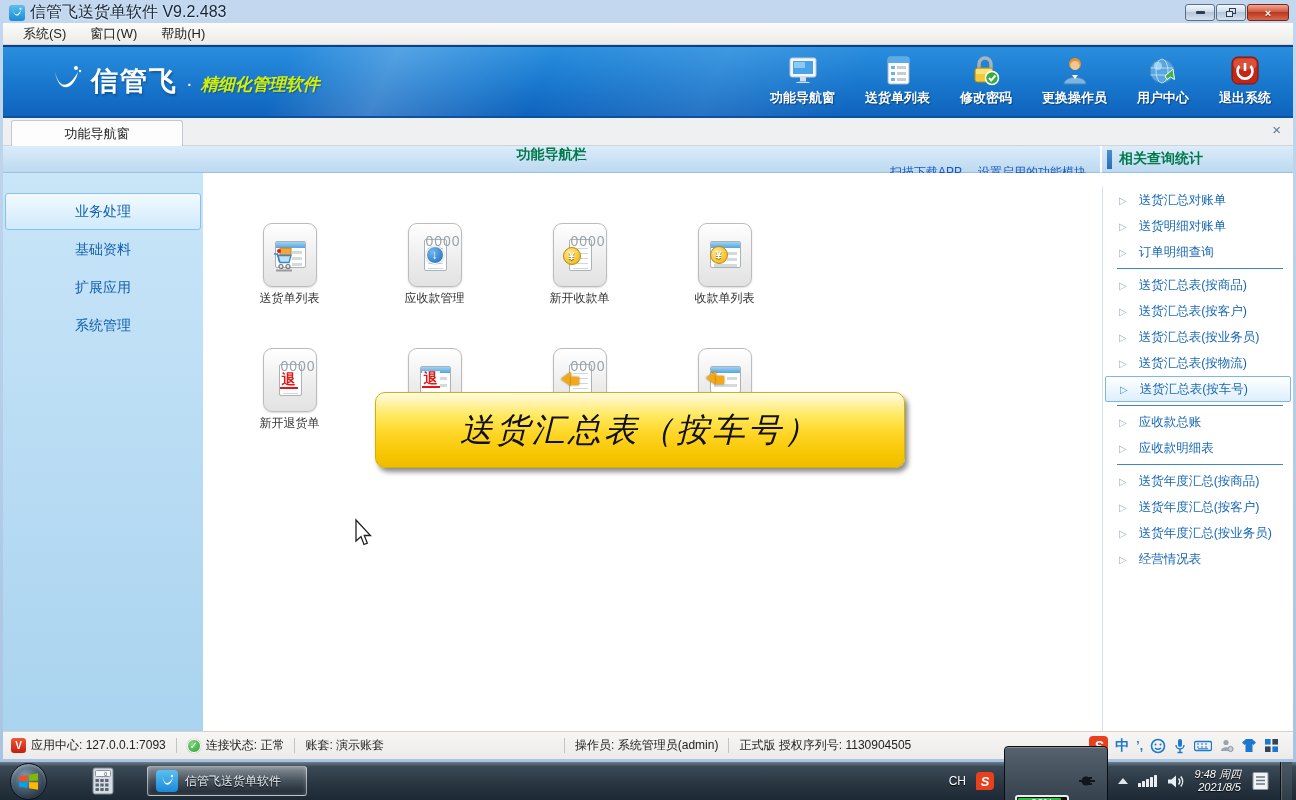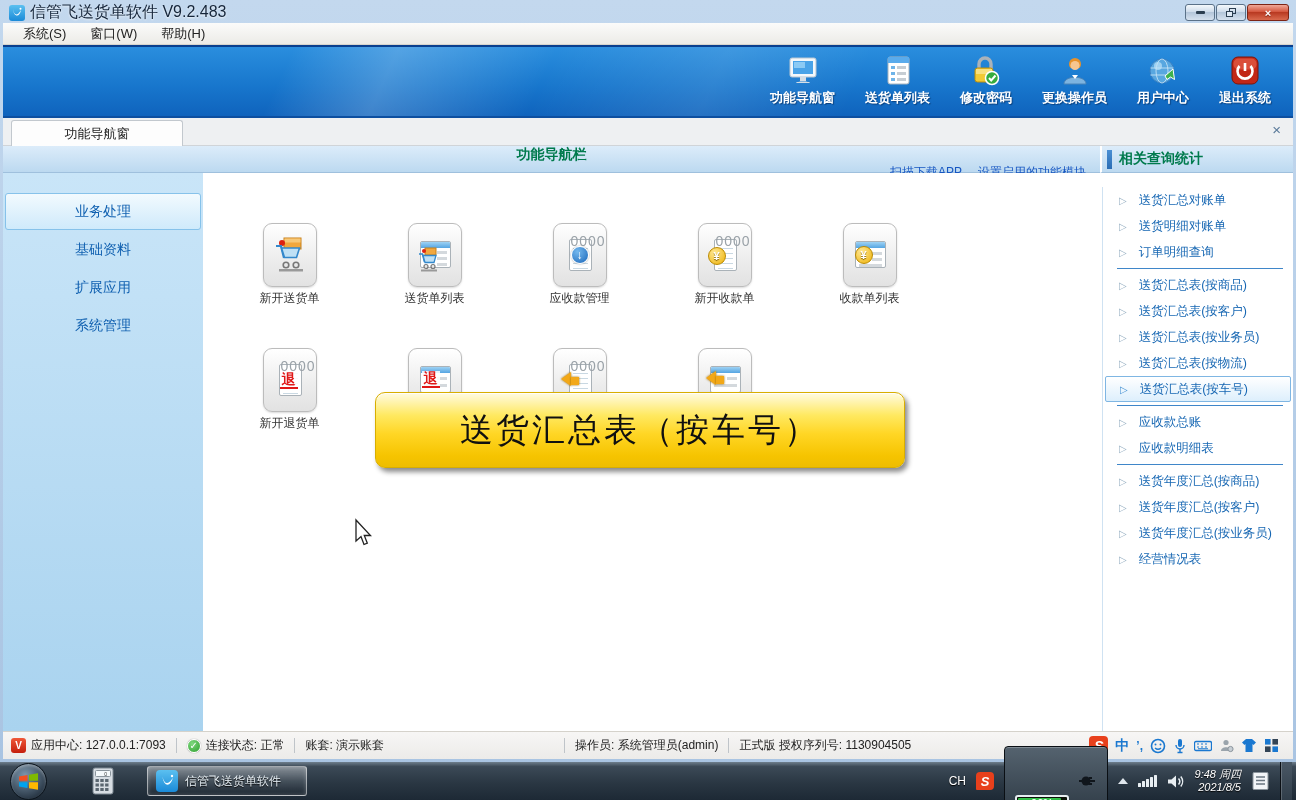--- a/index.html
+++ b/index.html
@@ -157,21 +157,21 @@
   .signal i { width:2.5px; background:#e8eef2; display:block; border-radius:0.5px; }
   .clock { text-align:right; font-size:11px; line-height:13px; color:#fff; text-shadow:0 1px 1px #000; cursor:pointer; white-space:nowrap;font-style:italic; }
   .showdesk { width:12px; height:38px; border-left:1px solid #0a0f14; background:linear-gradient(#4a5865,#303d49);
     box-shadow:inset 1px 0 0 rgba(255,255,255,.2); cursor:pointer; }
 
   
   .tooltip { position:absolute; left:375px; top:392px; width:530px; height:76px; z-index:40;
     border-radius:10px; border:1px solid #d8ae00;
     background:linear-gradient(#fffbe2 0%, #ffe961 30%, #ffd625 55%, #f6c400 85%, #eebd00 100%);
     box-shadow:3px 4px 5px rgba(0,0,0,.45), inset 0 1px 0 rgba(255,255,255,.8);
-    display:flex; align-items:center; justify-content:center; }
+    display:flex; align-items:center; justify-content:center;font-style:italic; }
   .tooltip-text { font-family:"Liberation Serif","DejaVu Serif",serif; font-size:33px; color:#101010; letter-spacing:3px; white-space:nowrap; }
   .cursor { position:absolute; left:353px; top:518px; z-index:50; pointer-events:none; }
 </style>
 </head>
 <body>
 
 <div class="screen">
   <div class="window">
 
     <div class="titlebar">
@@ -198,20 +198,32 @@
       </span>
     </div>
 
     <div class="menubar">
       <span class="menu-item">系统(S)</span>
       <span class="menu-item">窗口(W)</span>
       <span class="menu-item">帮助(H)</span>
     </div>
 
     <div class="banner">
+      <div class="brand">
+        <span class="brand-logo">
+          <svg width="34" height="34" viewBox="0 0 34 34">
+              <path d="M6 8 C9 24 18 28 29 9 C25 28 9 31 6 8 Z" fill="#fff"></path>
+              <circle cx="27" cy="5" r="2" fill="#fff"></circle>
+              <circle cx="31" cy="8" r="1.2" fill="#fff"></circle>
+            </svg>
+        </span>
+        <span class="brand-name">信管飞</span>
+        <span class="brand-sep">·</span>
+        <span class="brand-slogan">精细化管理软件</span>
+      </div>
       <div class="bannerbtns">
         <div class="bbtn">
           <svg width="32" height="30" viewBox="0 0 32 30">
               <rect x="3" y="2" width="26" height="19" rx="2" fill="#f4f8fb" stroke="#b9c6d2"></rect>
               <rect x="6" y="5" width="20" height="13" fill="#4aa3e8"></rect>
               <rect x="7" y="6" width="11" height="6" fill="#8ccaf4"></rect>
               <rect x="13" y="21" width="6" height="4" fill="#d5dee6"></rect>
               <path d="M9 27 h14 c0 -2 -14 -2 -14 0 Z" fill="#d5dee6"></path>
             </svg>
           <span class="blabel">功能导航窗</span>
@@ -305,37 +317,20 @@
         <div class="side-item">
             <span>扩展应用</span>
           </div>
         <div class="side-item">
             <span>系统管理</span>
           </div>
       </div>
 
       <div class="main">
         <div class="trow trow1">
-          <div class="tile">
-            <div class="tbtn">
-                <div class="pic">
-              <svg width="38" height="42" viewBox="0 0 38 42">
-                    <rect x="13" y="4" width="17" height="11" fill="#f2a73d" stroke="#c6801a"></rect>
-                    <rect x="13.5" y="4.5" width="16" height="4" fill="#f7c878"></rect>
-                    <circle cx="11" cy="9" r="3" fill="#dd2211"></circle>
-                    <path d="M5 12 h5 l3 12" fill="none" stroke="#3388cc" stroke-width="2.2"></path>
-                    <path d="M10.5 14 h18 l-3 9.5 h-12 Z" fill="#bfe0f5" stroke="#3388cc" stroke-width="1.6"></path>
-                    <circle cx="15" cy="31" r="2.8" fill="#e8e8e8" stroke="#777" stroke-width="1.6"></circle>
-                    <circle cx="25" cy="31" r="2.8" fill="#e8e8e8" stroke="#777" stroke-width="1.6"></circle>
-                    <rect x="8" y="35" width="24" height="2.5" fill="#999"></rect>
-                  </svg>
-            </div>
-              </div>
-            <div class="tlabel">新开送货单</div>
-          </div>
           <div class="tile">
             <div class="tbtn">
                 <div class="pic">
               <div class="doc winic">
                     <span class="bar"></span>
                     <span class="gln" style="right:3px;top:9px;width:10px;"></span>
                     <span class="gln" style="right:3px;top:15px;width:10px;"></span>
                     <span class="gln" style="right:3px;top:21px;width:10px;"></span>
                   </div>
               <svg style="position:absolute;left:1px;top:12px;z-index:2" width="26" height="28" viewBox="0 0 26 28">

